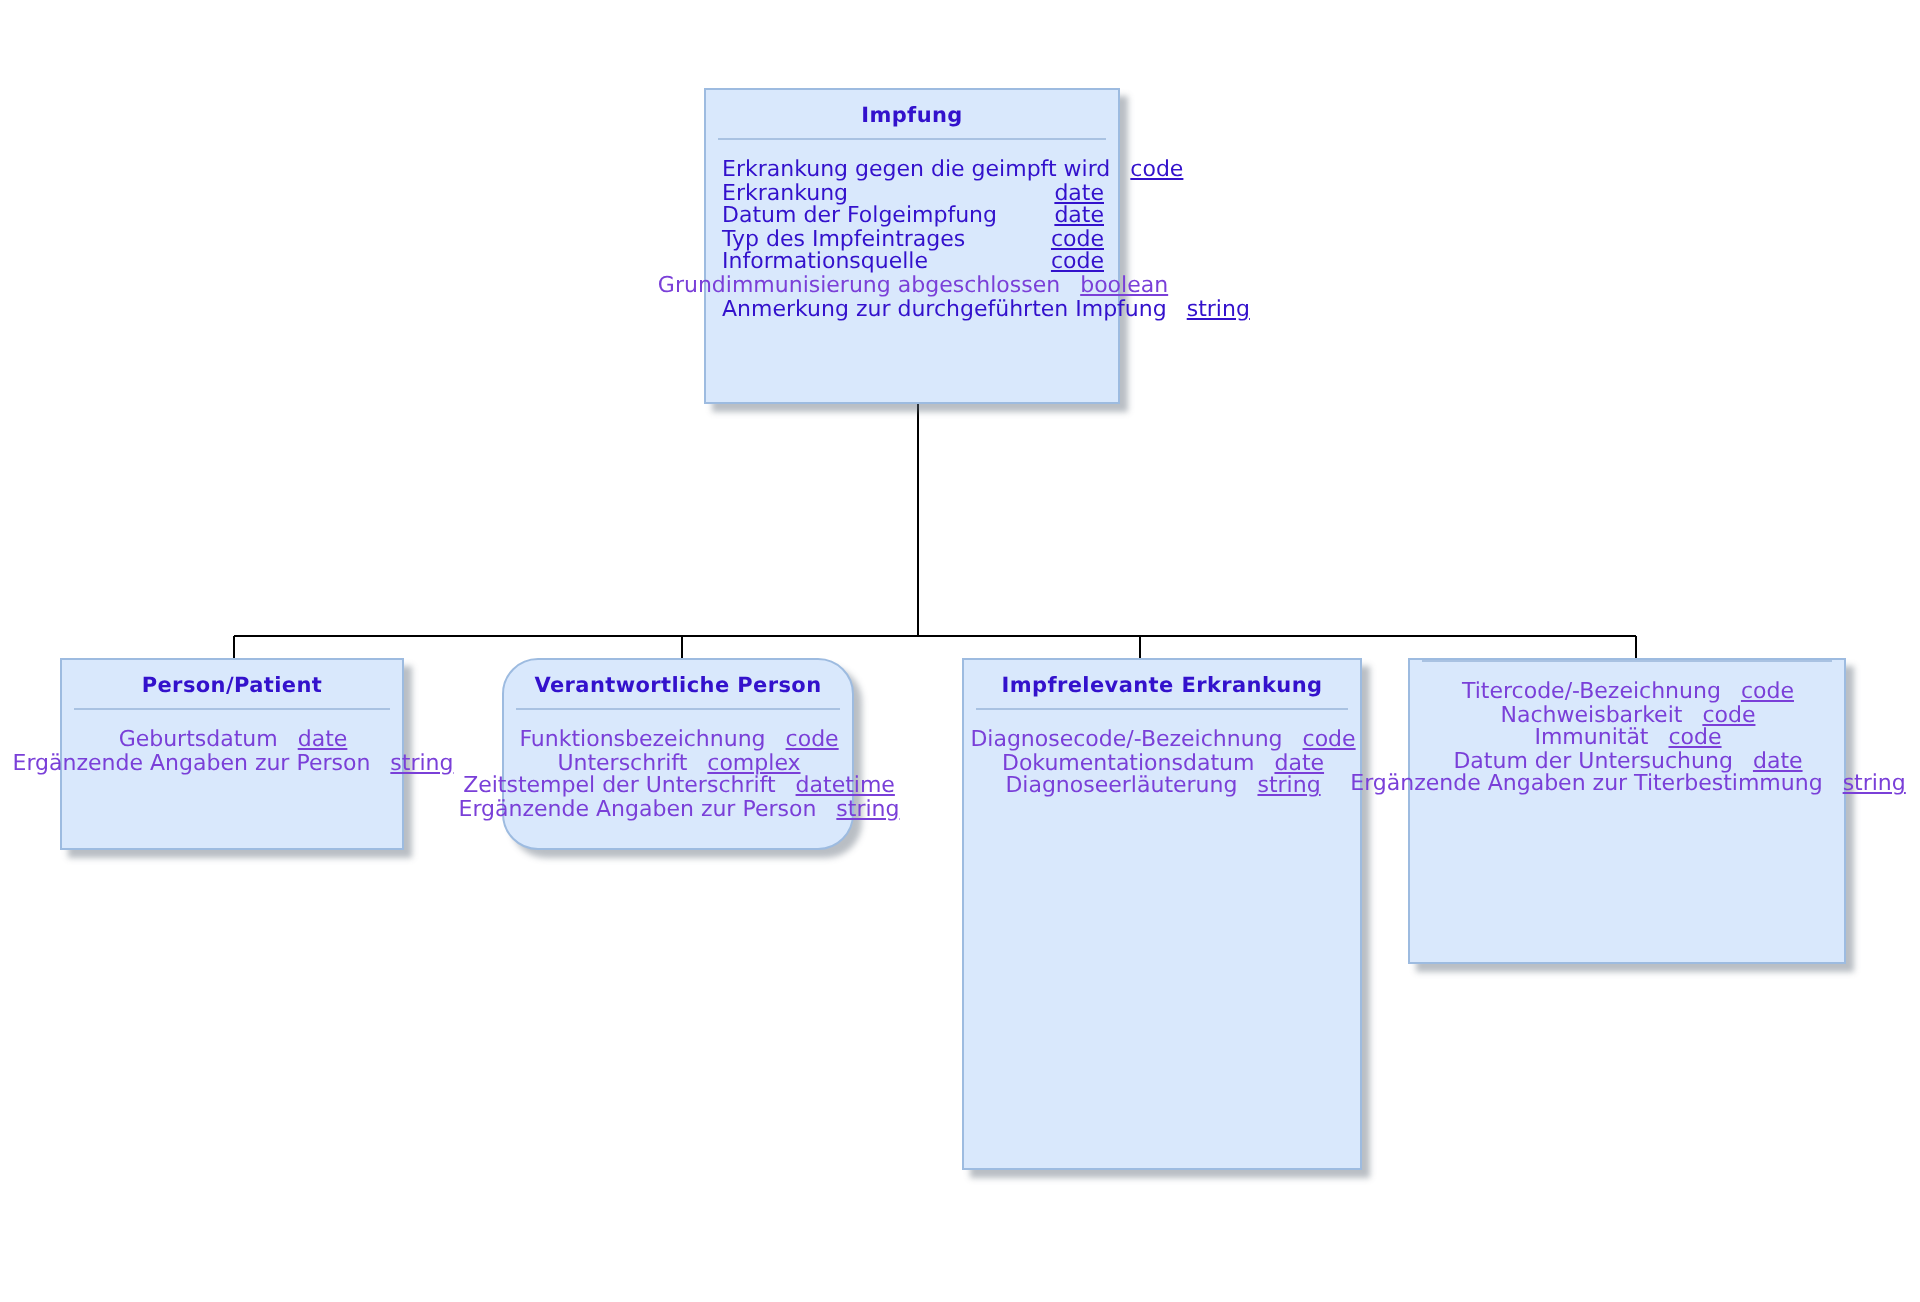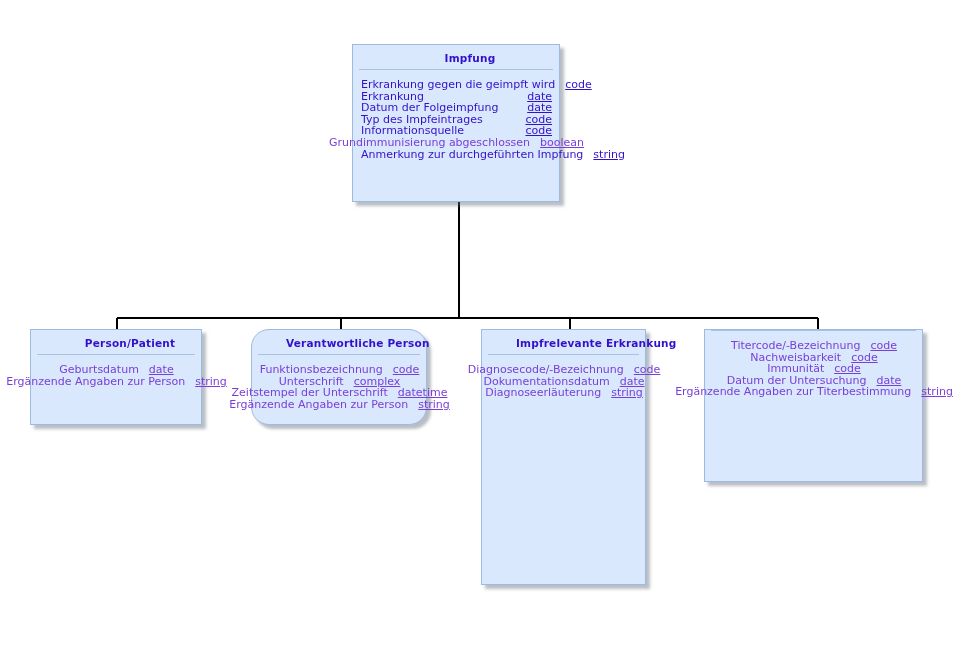--- a/index.html
+++ b/index.html
@@ -43,21 +43,20 @@
   }
 
   .uml-class-title {
     text-align: center;
     font-size: 10.5px;
     font-weight: bold;
     color: #3311cc;
     padding: 7px 6px 5px 6px;
     letter-spacing: 0.2px;
     white-space: nowrap;
-    margin-left: 28px;
   }
 
   .uml-class-divider {
     height: 1px;
     background: #a9c2e2;
     margin: 0 6px 0 6px;
   }
 
   .uml-attr-list {
     padding: 9px 7px 6px 8px;
@@ -168,21 +167,21 @@
           <div class="uml-attr accent">
             <span class="uml-attr-name">Zeitstempel der Unterschrift</span>
             <span class="uml-attr-type">datetime</span>
           </div>
           <div class="uml-attr accent">
             <span class="uml-attr-name">Ergänzende Angaben zur Person</span>
             <span class="uml-attr-type">string</span>
           </div>
         </div>
       </div>
-      <div class="uml-class" id="class-impfrelevante-erkrankung" style="left: 481px; top: 329px; width: 165px; height: 256px;">
+      <div class="uml-class" id="class-impfrelevante-erkrankung" style="left: 481px; top: 329px; width: 200px; height: 256px;">
         <div class="uml-class-title">Impfrelevante Erkrankung</div>
         <div class="uml-class-divider"></div>
         <div class="uml-attr-list">
           <div class="uml-attr accent">
             <span class="uml-attr-name">Diagnosecode/-Bezeichnung</span>
             <span class="uml-attr-type">code</span>
           </div>
           <div class="uml-attr accent">
             <span class="uml-attr-name">Dokumentationsdatum</span>
             <span class="uml-attr-type">date</span>

